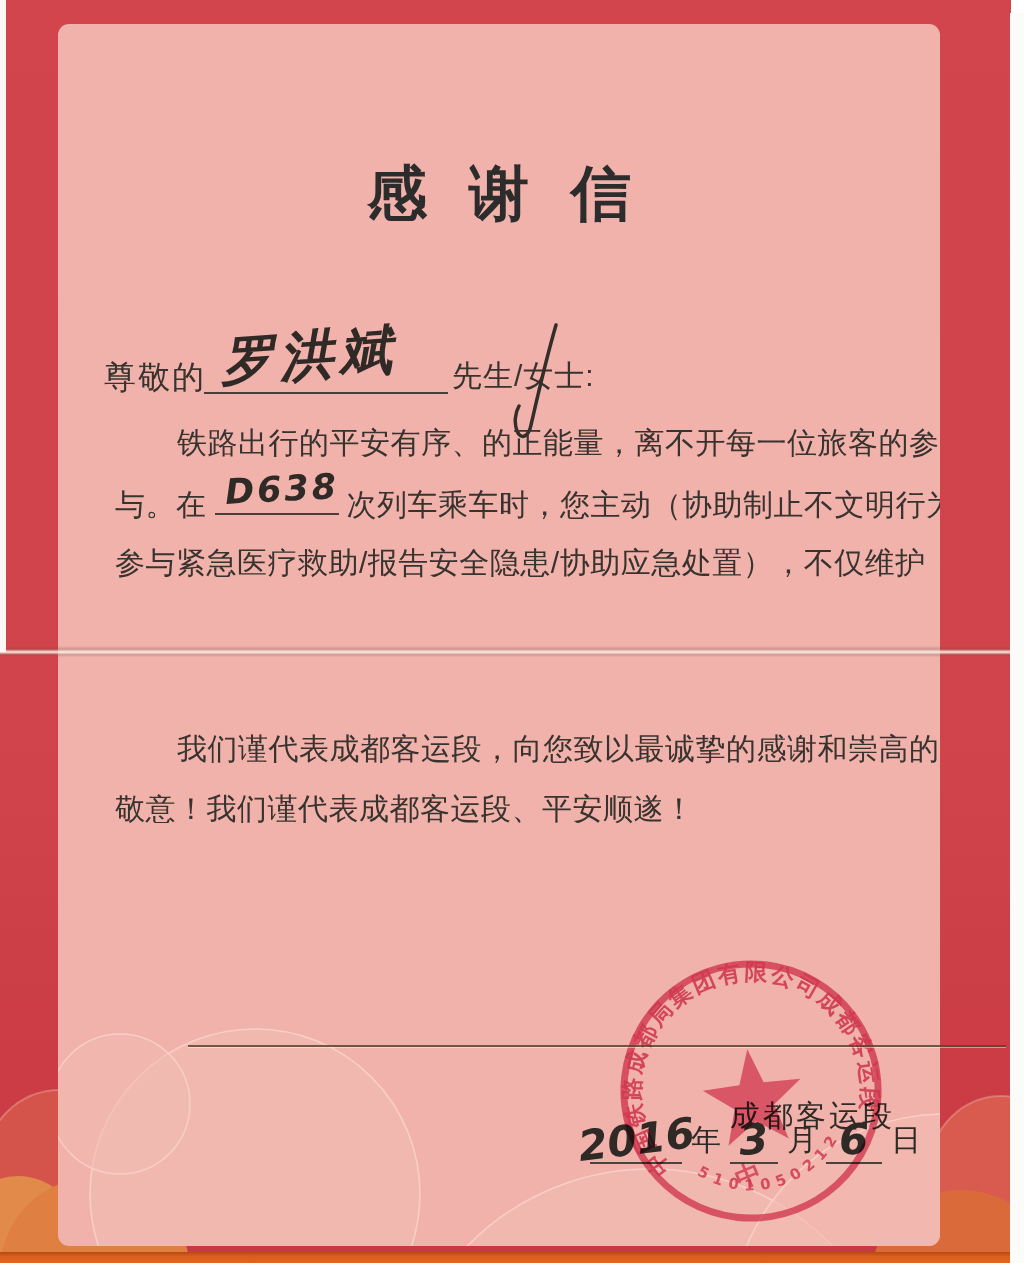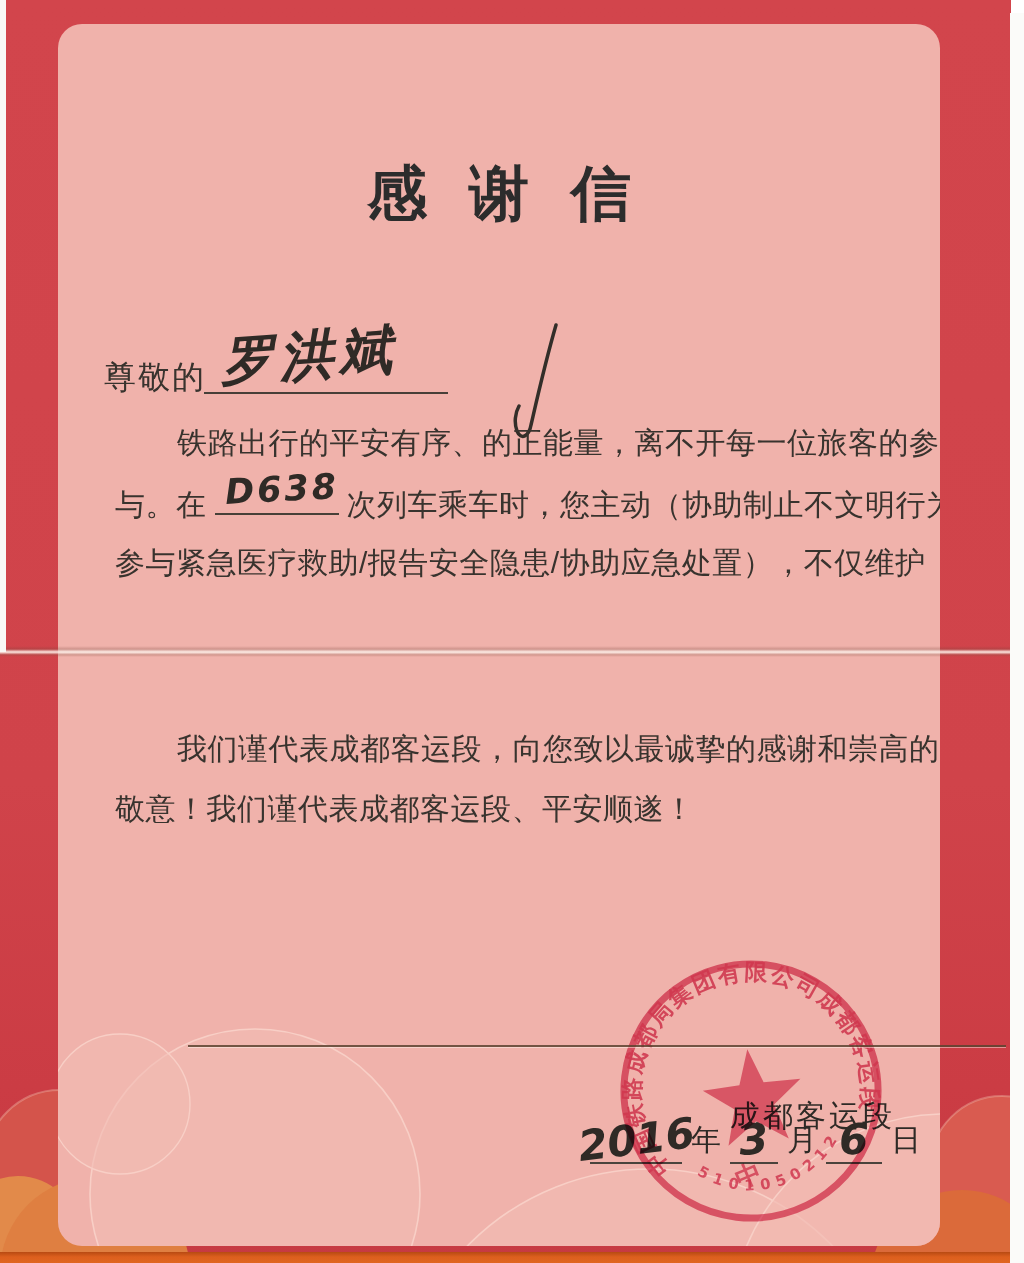--- a/index.html
+++ b/index.html
@@ -8,21 +8,21 @@
     background:#ffffff;
     font-family:"Liberation Sans","DejaVu Sans",sans-serif;
   }
   .card{
     position:absolute;left:0;top:0;width:1011px;height:1263px;
     background:linear-gradient(180deg,#d2454c 0%,#d0434a 62%,#cb3c44 86%,#c63a42 100%);
   }
   .border-decor{position:absolute;left:0;top:0;width:1011px;height:1263px;pointer-events:none;}
   .panel{
     position:absolute;left:58px;top:24px;width:882px;height:1222px;
-    background:#f0b2ab;border-radius:24px;overflow:hidden;
+    background:#f0b2ab;border-radius:11px;overflow:hidden;
   }
   .panel-clouds{position:absolute;left:0;top:0;width:882px;height:1222px;pointer-events:none;}
   .title{
     position:absolute;left:0;top:130px;width:100%;margin:0 0 0 21px;
     text-align:center;font-size:60px;font-weight:700;color:#2c2c2c;
     letter-spacing:42px;
   }
   .txt{color:#38332e;}
   .salut-prefix{position:absolute;left:46px;top:332px;font-size:32px;letter-spacing:2px;}
   .name-blank{
@@ -105,20 +105,21 @@
       <circle cx="592" cy="1400" r="255" fill="#f2bab2" fill-opacity=".75" stroke="#f8cfc6" stroke-width="1.6"></circle>
       <circle cx="887" cy="1305" r="215" fill="#f2bab2" fill-opacity=".7" stroke="#f8cfc6" stroke-width="1.6"></circle>
     </svg>
 
     <h1 class="title">感谢信</h1>
 
     <span class="salut-prefix txt">尊敬的</span>
     <span class="name-blank">
       <span class="hand hand-name">罗洪斌</span>
     </span>
+    <span class="salut-suffix txt">先生/女士:</span>
     <svg class="check-svg" viewBox="0 0 64 124">
       <path d="M56,2 C45,40 37,76 31,102 C29,113 21,118 17,108 C14,100 15,90 19,83" fill="none" stroke="#332e29" stroke-width="3.5" stroke-linecap="round"></path>
     </svg>
 
     <div class="p1">
       <div class="bline indent">铁路出行的平安有序、的正能量，离不开每一位旅客的参</div>
       <div class="bline">
         <span>与。在</span><span class="blank-train"><span class="hand hand-train">D638</span></span><span>次列车乘车时，您主动（协助制止不文明行为/</span>
       </div>
       <div class="bline">参与紧急医疗救助/报告安全隐患/协助应急处置），不仅维护</div>

